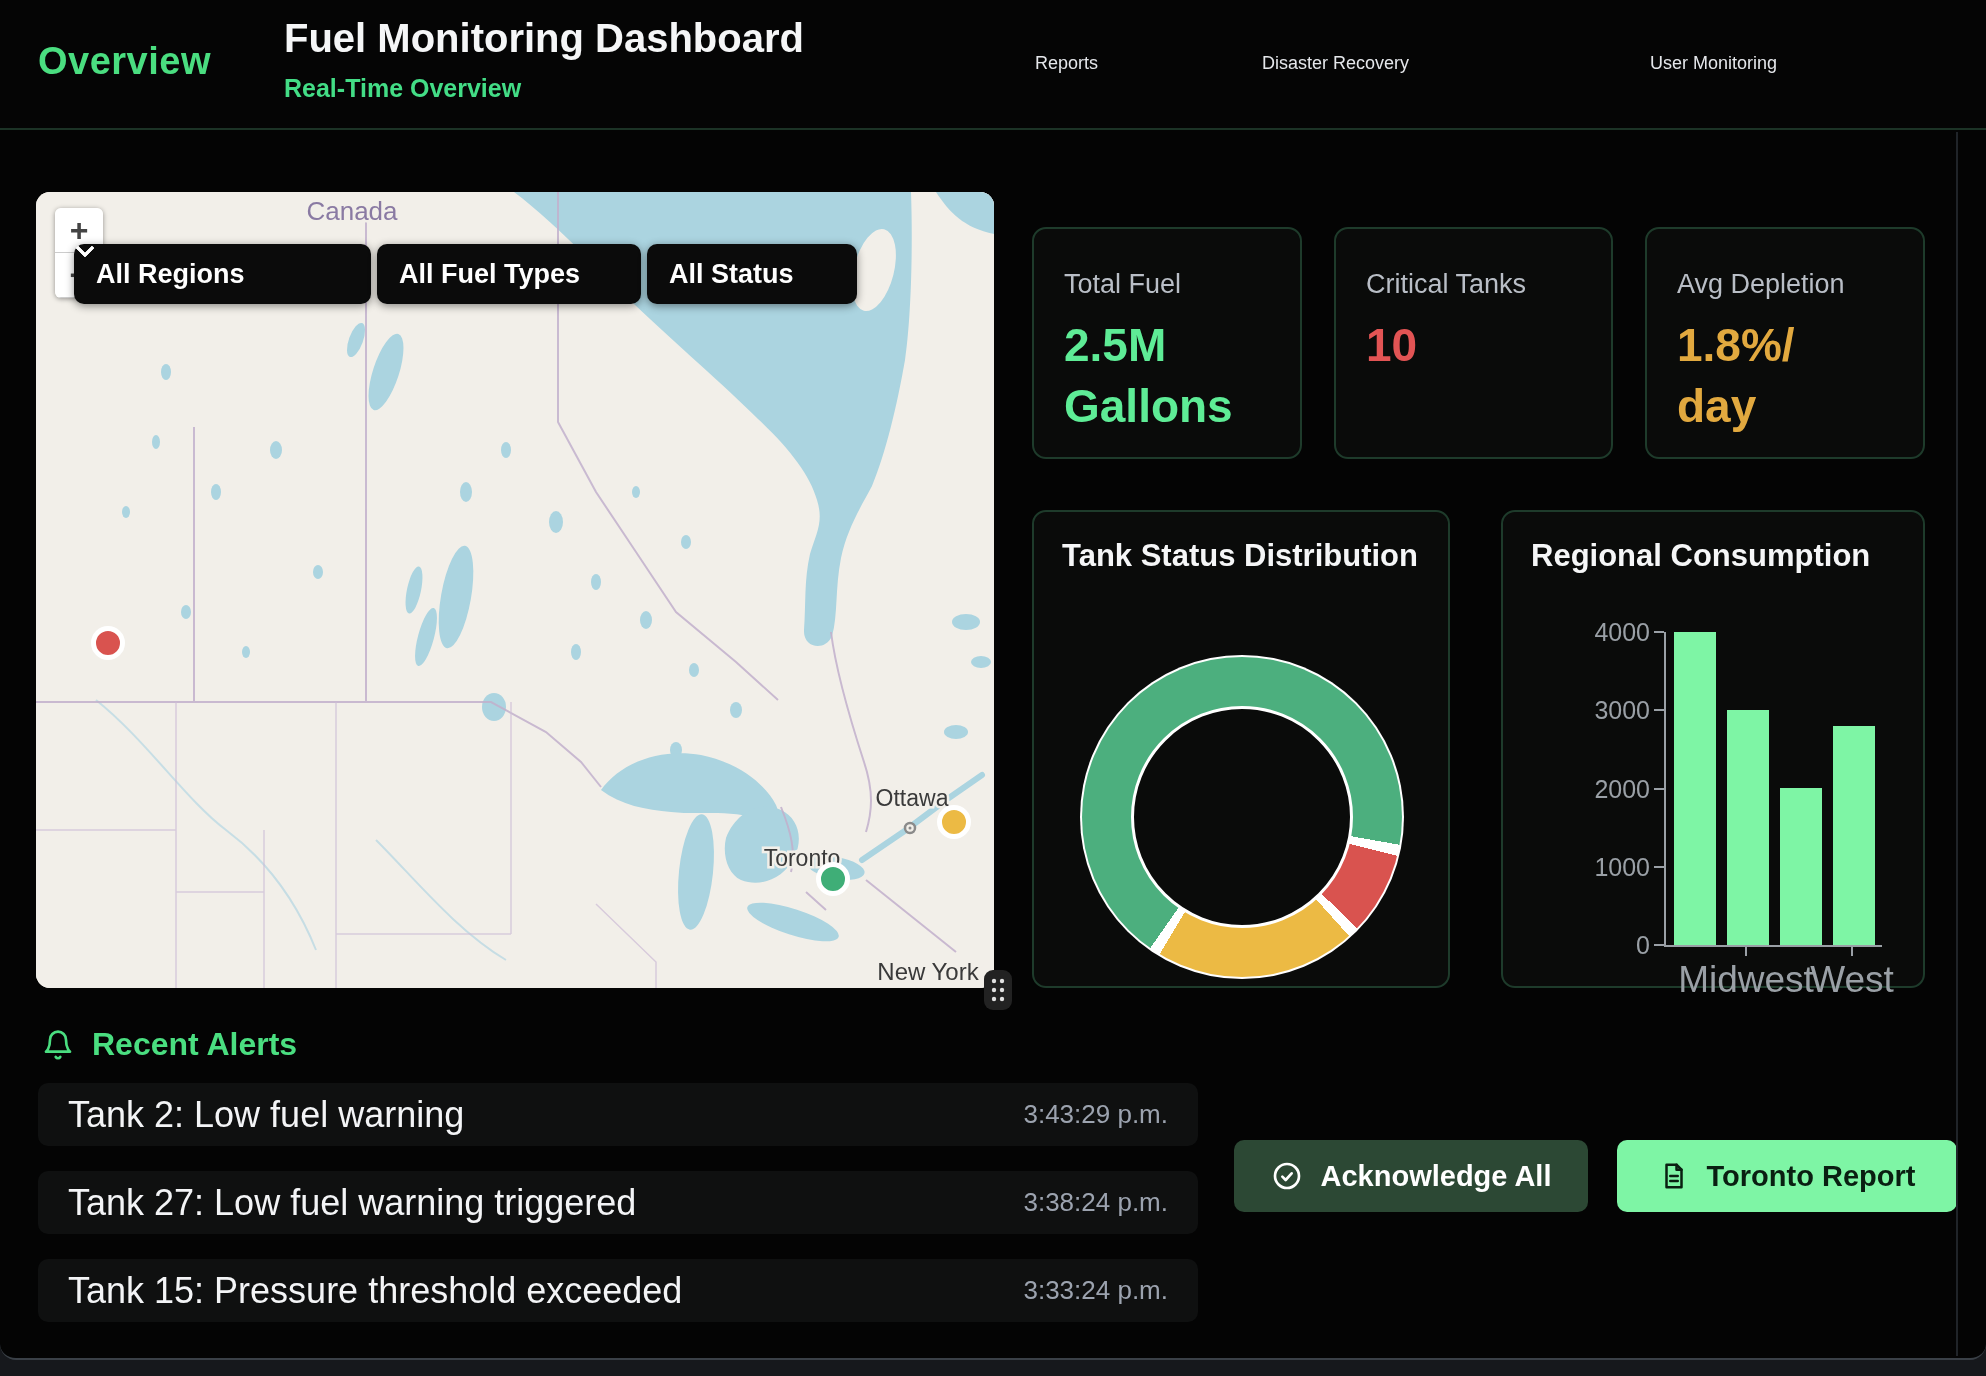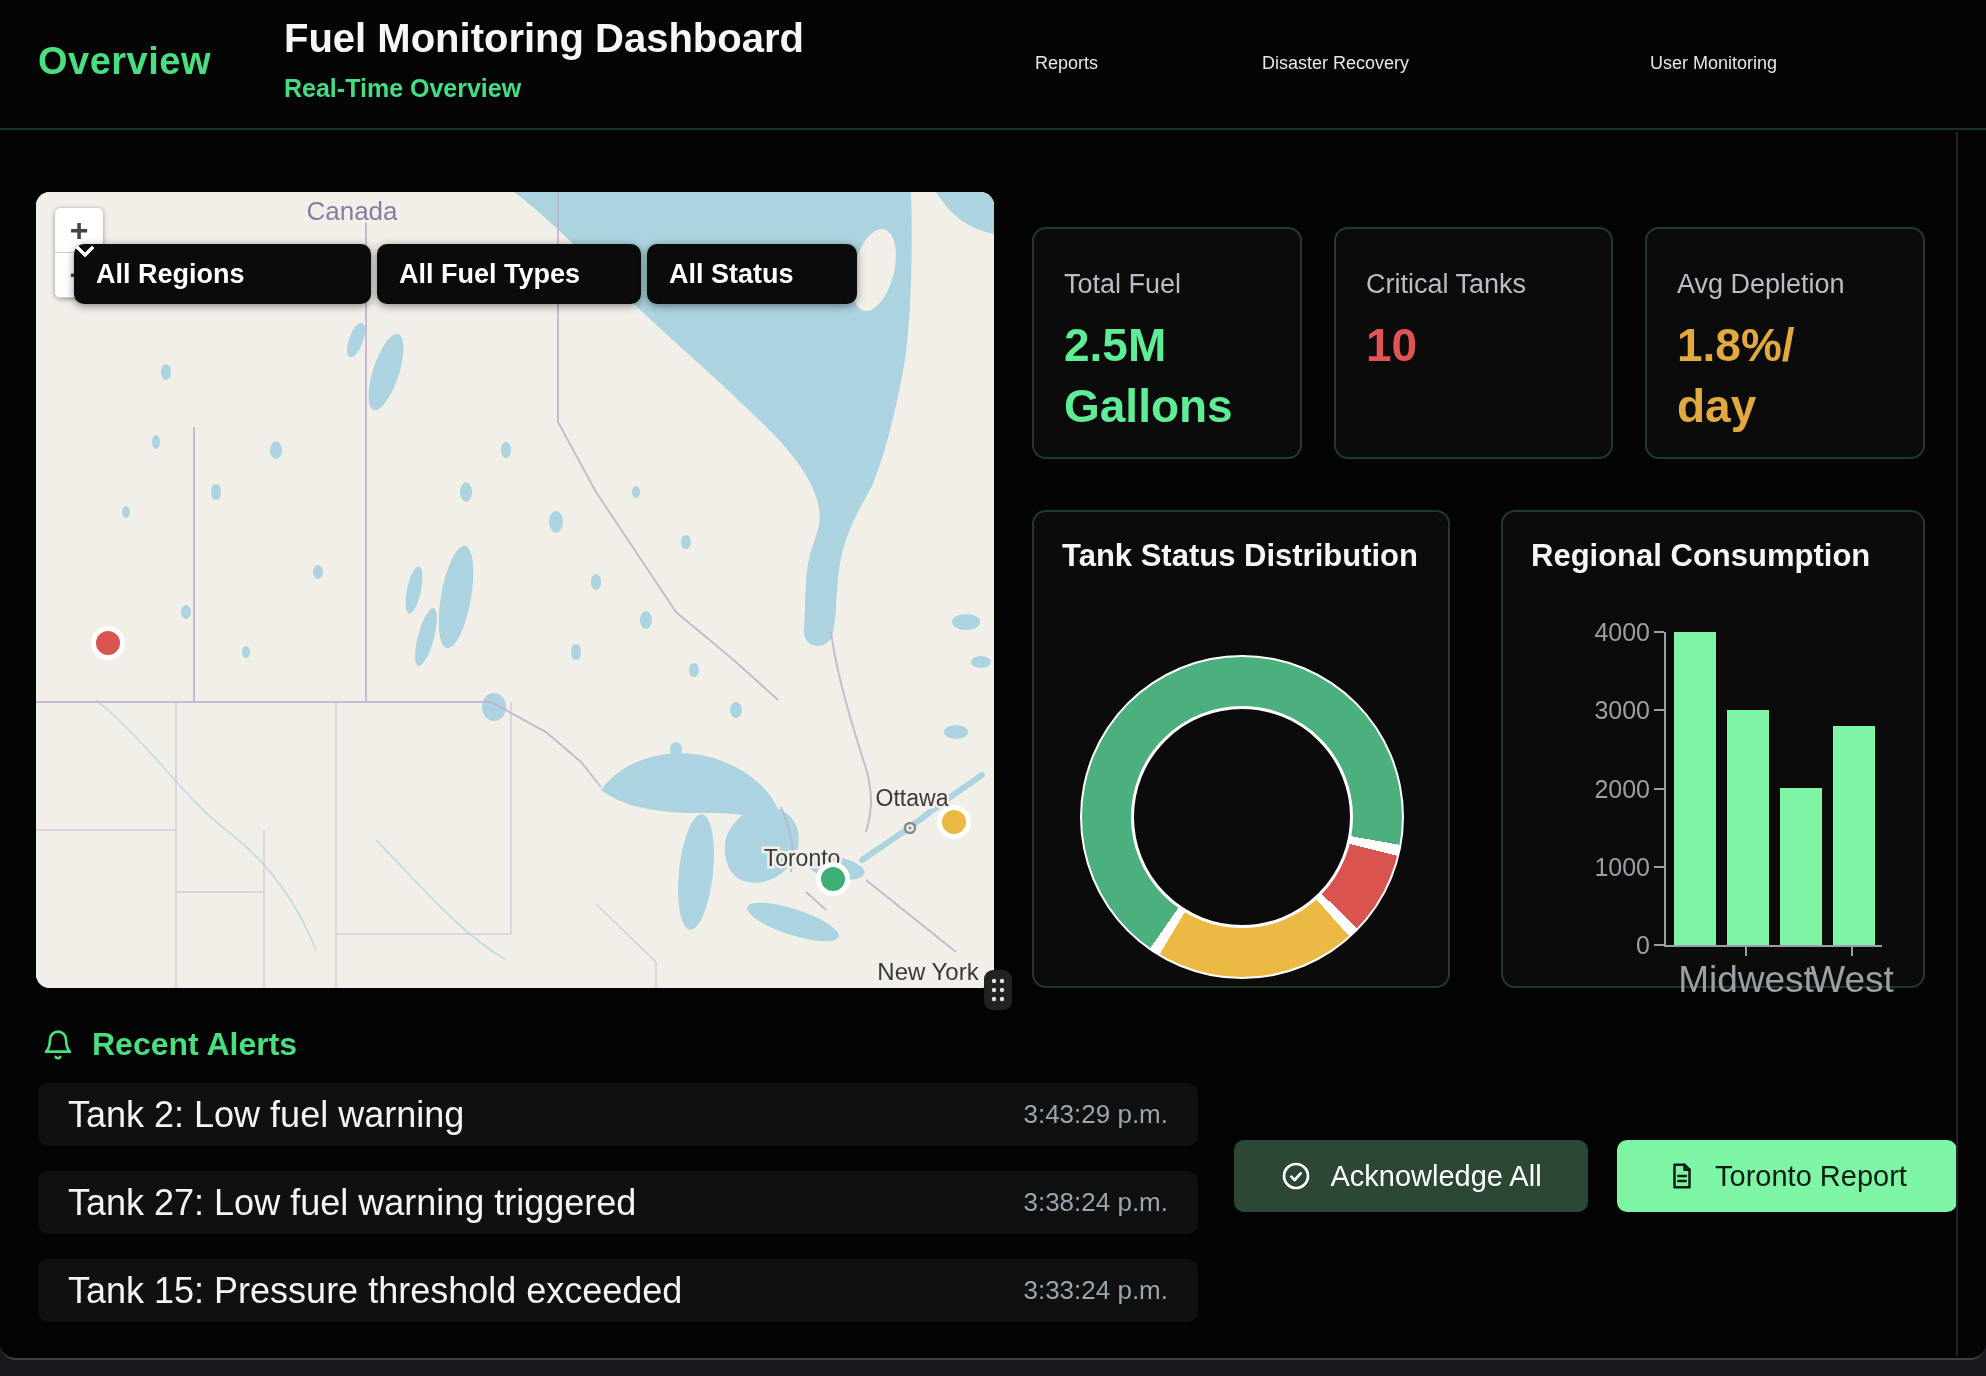--- a/index.html
+++ b/index.html
@@ -57,21 +57,21 @@
   #alertsHeading{position:absolute;left:42px;top:1026px;display:flex;align-items:center;gap:18px;}
   #alertsHeading .txt{font-size:32px;font-weight:bold;color:#4ade80;}
   #alertList{position:absolute;left:38px;top:1083px;width:1160px;}
   .alert-row{height:63px;background:#0f1010;border-radius:10px;margin-bottom:25px;display:flex;
              align-items:center;justify-content:space-between;padding:0 30px;cursor:pointer;}
   .alert-text{font-size:36px;color:#f3f4f6;}
   .alert-time{font-size:26px;color:#9ca3af;}
 
   
   .action-btn{position:absolute;top:1140px;height:72px;border-radius:10px;display:flex;align-items:center;
-              justify-content:center;gap:18px;font-size:29px;font-weight:normal;cursor:pointer;border:none;text-align:right;}
+              justify-content:center;gap:18px;font-size:29px;font-weight:bold;cursor:pointer;border:none;text-align:right;}
   #ackBtn{left:1234px;width:354px;background:#2c4834;color:#fff;}
   #genBtn{left:1617px;width:340px;background:#7ef5a5;color:#0a1f12;}
 
   #rightRule{position:absolute;left:1956px;top:132px;width:2px;height:1224px;background:#202429;}
 </style>
 </head>
 <body>
 
 <div id="stage">
   <div id="panel">

